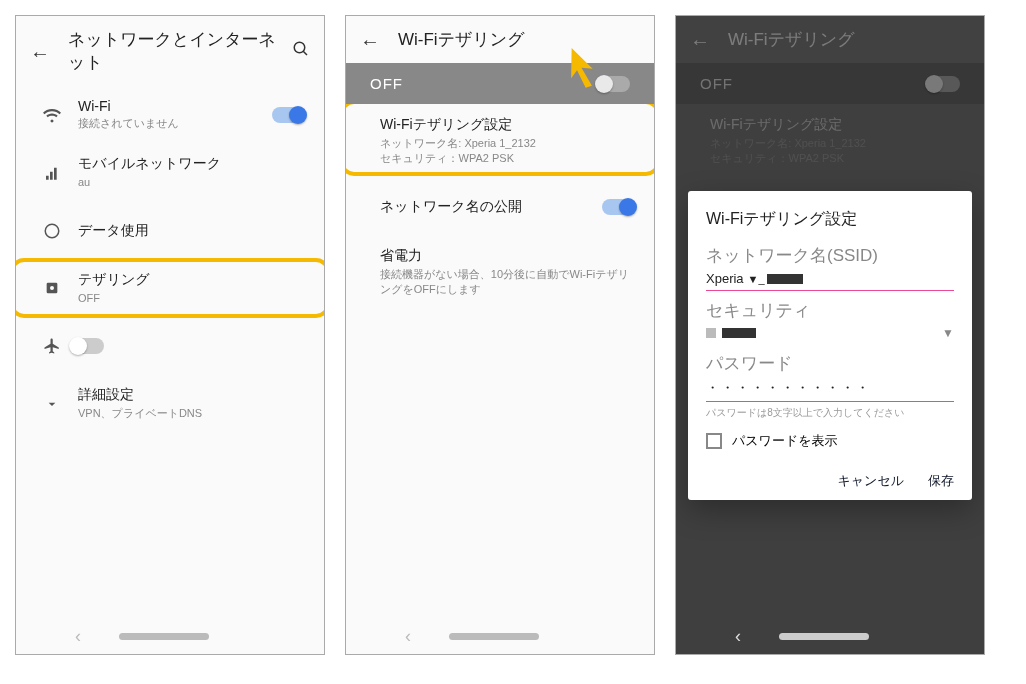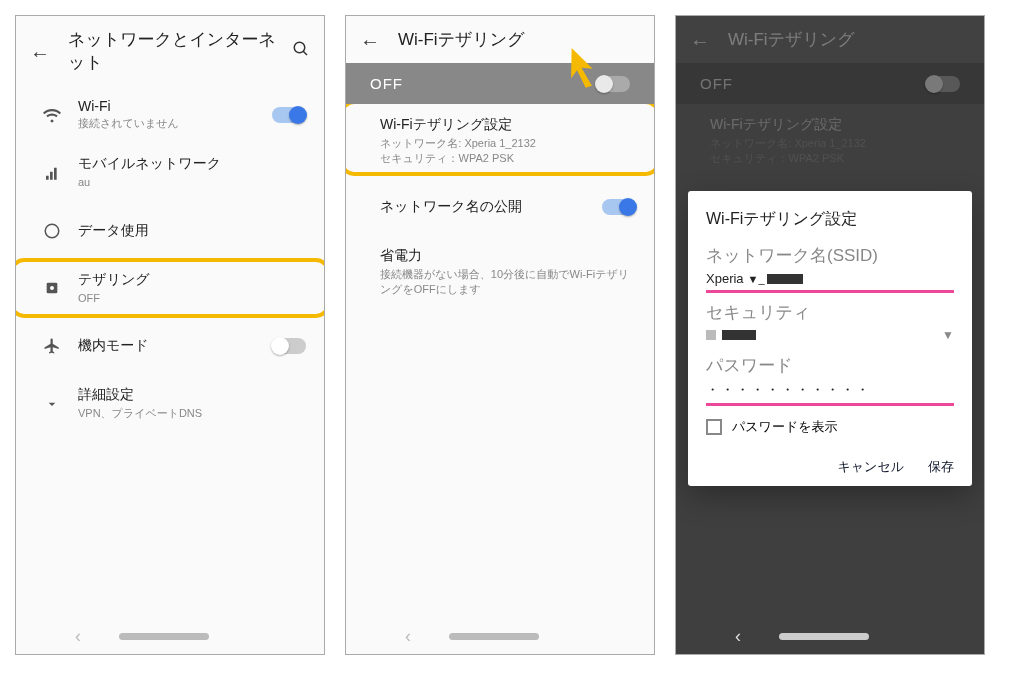--- a/index.html
+++ b/index.html
@@ -111,21 +111,21 @@
     background:#fff;
     border-radius:3px;
     padding: 18px 18px 10px 18px;
     box-shadow: 0 10px 30px rgba(0,0,0,.3);
     z-index:10;
   }
   .dialog h3 { font-size:16px; font-weight:500; margin-bottom:14px; color:#222;}
   .field-label { font-size:17px; color:#888; margin-top:8px;}
   .field-value {
     font-size:13px; color:#222; padding:4px 0;
-    border-bottom:3px solid #ec4899;
+    border-bottom:1px solid #ec4899;
     display:flex; align-items:center;
   }
   .hint { font-size:10px; color:#999; margin-top:4px;}
   .checkbox-row { display:flex; align-items:center; margin-top:12px; font-size:13px;}
   .checkbox-box { width:16px;height:16px;border:2px solid #888;margin-right:10px;}
   .dialog-actions { display:flex; justify-content:flex-end; gap:24px; margin-top:22px; font-size:13px; color:#0f172a; font-weight:500;}
   .dialog-actions span{cursor:pointer;}
   .redact { display:inline-block; height:10px; background:#333; vertical-align:middle;}
   .phone3-bg .header{ background:#7e7e7e;color:#eee;}
   .phone3-bg .header .back-arrow{color:#eee;}
@@ -200,23 +200,20 @@
         <div class="secondary">OFF</div>
       </div>
     </div>
 
     <div class="row">
       <div class="icon-col">
         <svg width="18" height="18" viewBox="0 0 24 24" fill="#555">
             <path d="M21 16v-2l-8-5V3.5C13 2.7 12.3 2 11.5 2S10 2.7 10 3.5V9l-8 5v2l8-2.5V19l-2 1.5V22l3.5-1 3.5 1v-1.5L13 19v-5.5l8 2.5z"></path>
           </svg>
       </div>
-      <div class="text-col">
-        <div class="primary">機内モード</div>
-      </div>
       <div class="toggle">
           <div class="knob"></div>
         </div>
     </div>
 
     <div class="row">
       <div class="icon-col">
         <svg width="16" height="16" viewBox="0 0 24 24" fill="#555">
             <path d="M7 10l5 5 5-5z"></path>
           </svg>
@@ -336,20 +333,21 @@
       <span class="redact" style="width:10px;background:#bbb;"></span>
       <span style="width:6px;"></span>
       <span class="redact" style="width:34px;"></span>
       <span class="caret-down">▼</span>
     </div>
 
     <div class="field-label">パスワード</div>
     <div class="field-value">
       <span style="letter-spacing:2px;">・・・・・・・・・・・</span>
     </div>
+    <div class="hint">パスワードは8文字以上で入力してください</div>
 
     <div class="checkbox-row">
       <div class="checkbox-box"></div>
       <span>パスワードを表示</span>
     </div>
 
     <div class="dialog-actions">
       <span>キャンセル</span>
       <span>保存</span>
     </div>

